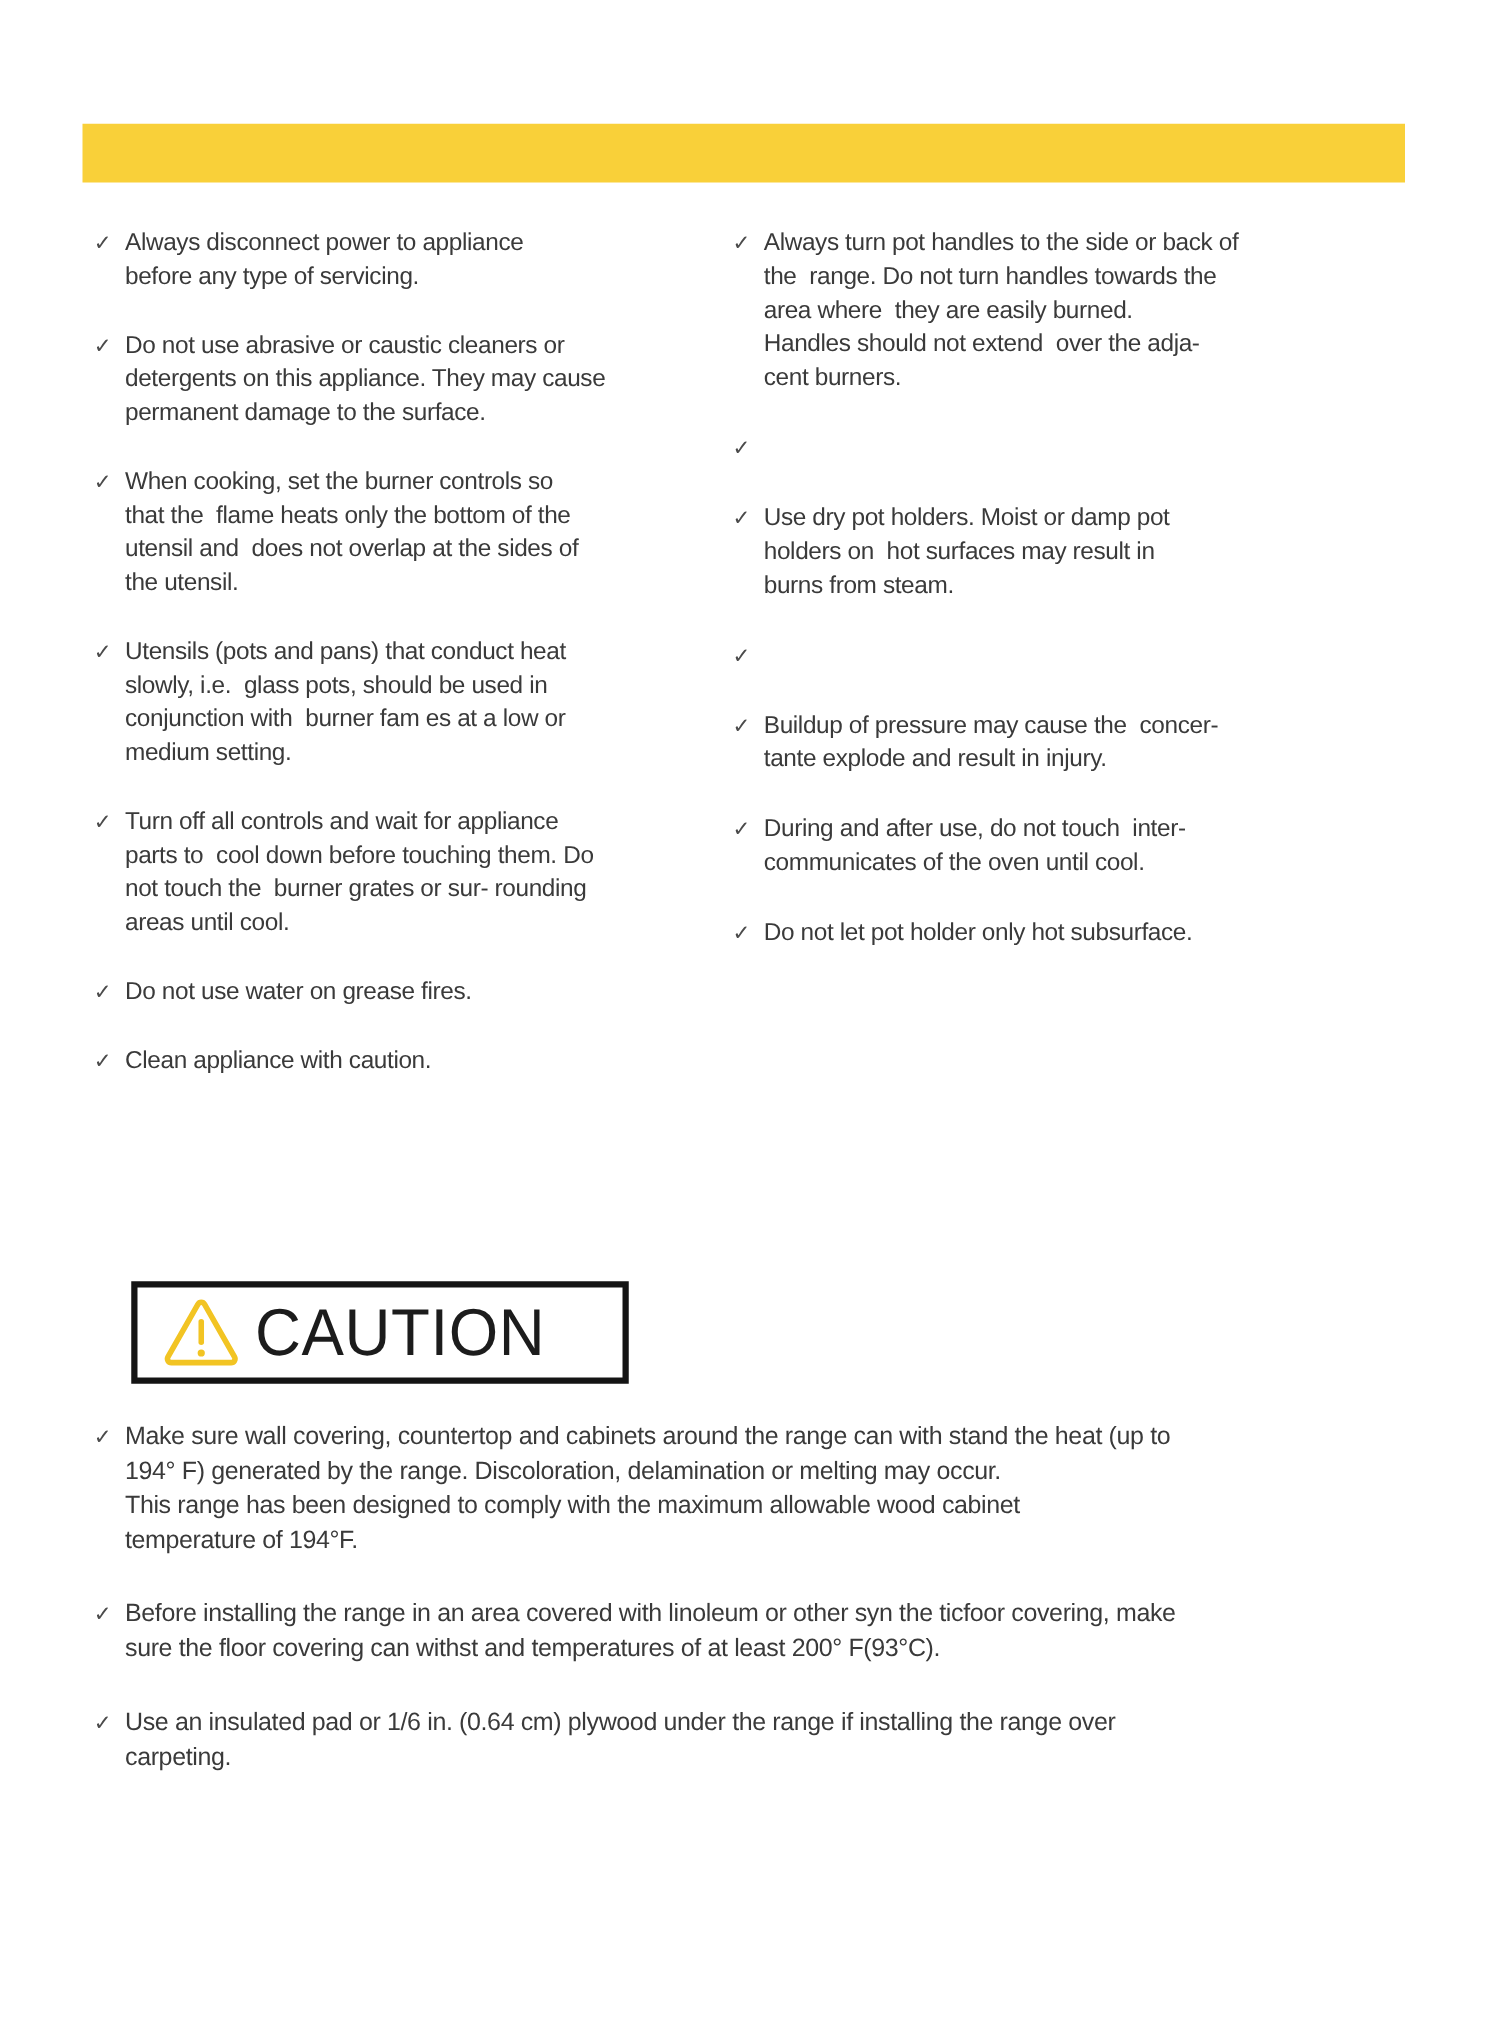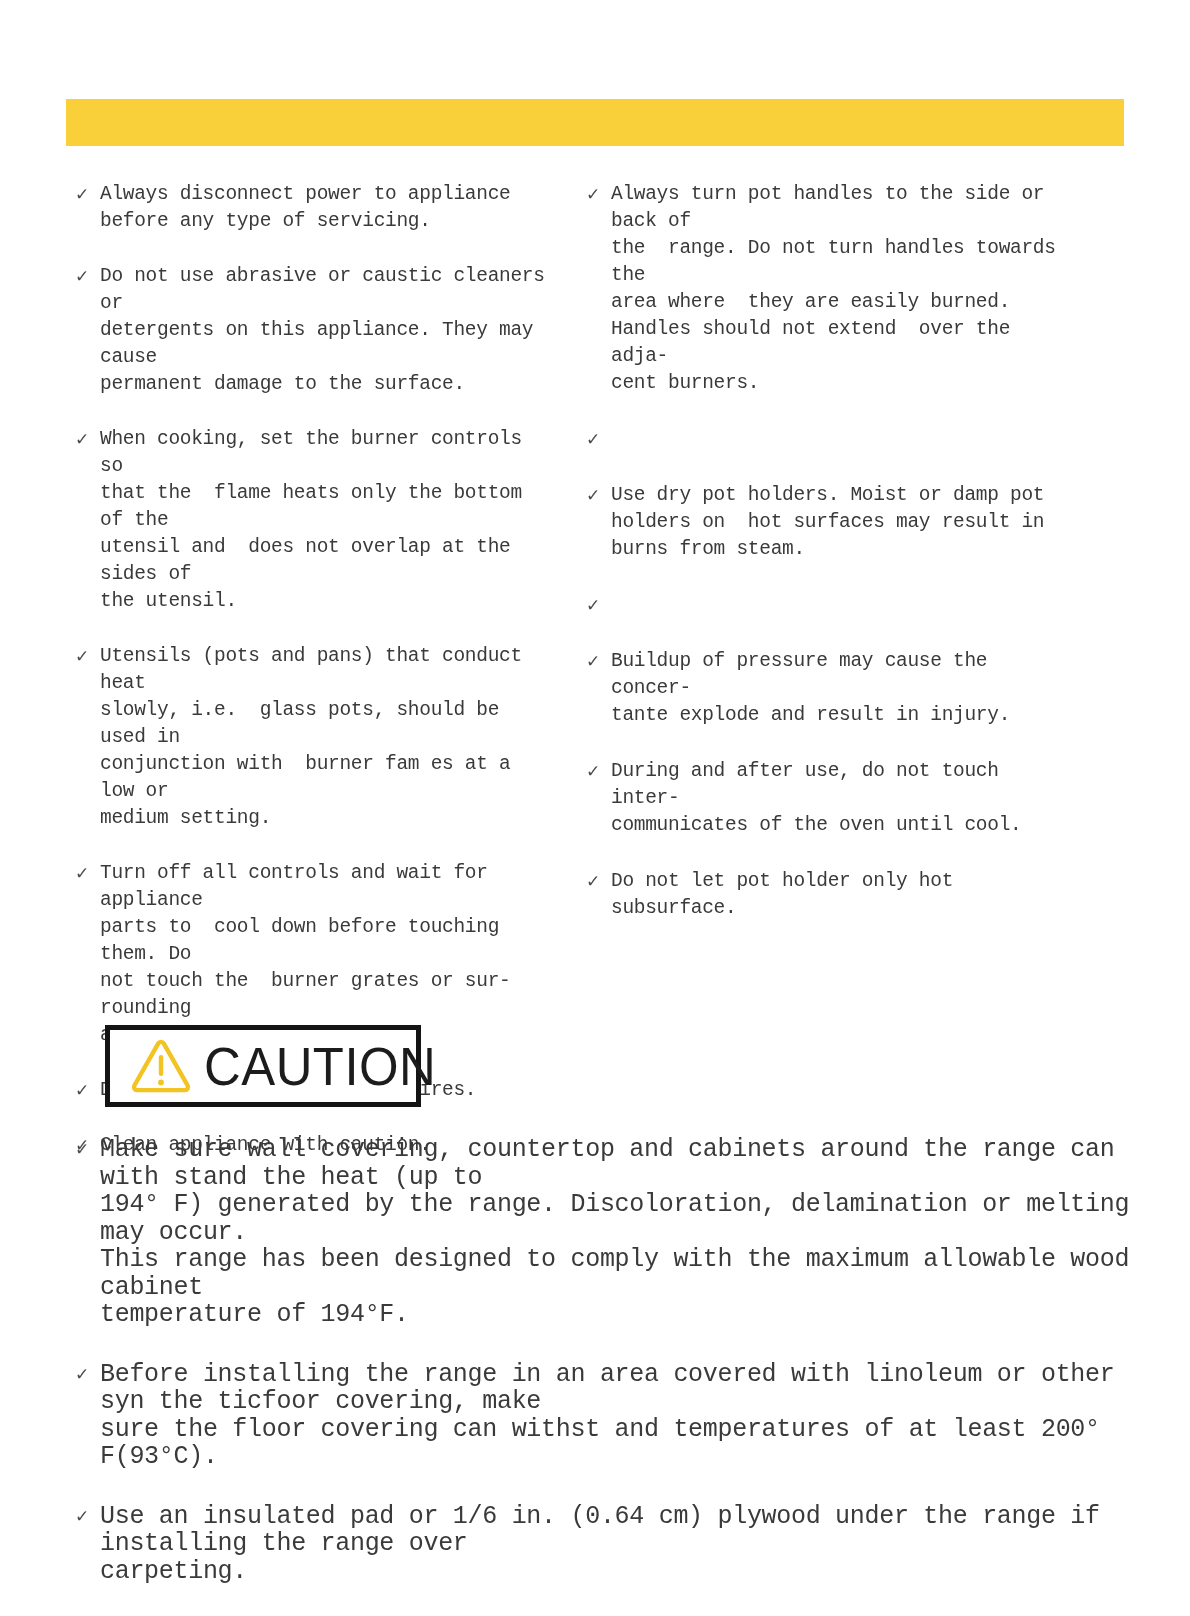--- a/index.html
+++ b/index.html
@@ -30,27 +30,26 @@
     width: 25px;
     font-size: 17px;
     line-height: 27px;
     color: #4b4b4b;
   }
   .txt {
     white-space: pre-wrap;
     font-size: 19.5px;
     line-height: 27px;
     letter-spacing: -0.3px;
-    font-family: Liberation Mono, monospace;
   }
   .caution-box {
     position: absolute;
     left: 105px;
     top: 1025px;
-    width: 316px;
+    width: 398px;
     height: 82px;
     box-sizing: border-box;
     border: 5px solid #141414;
     background: #ffffff;
     display: flex;
     align-items: center;
     padding-left: 20px;
     gap: 12px;
   }
   .caution-icon { flex: 0 0 auto; }
@@ -63,21 +62,21 @@
     transform: scaleX(0.96);
     transform-origin: left center;
   }
   .bottom-list {
     position: absolute;
     left: 75px;
     top: 1136px;
     width: 1060px;
   }
   .bottom-list .item { margin-bottom: 32px; }
-  .bottom-list .txt { font-size: 25px; line-height: 27.5px; }
+  .bottom-list .txt { font-size: 20px; line-height: 27.5px; }
 </style>
 </head>
 <body>
 
 <div class="page">
 
   <div class="banner" style="background-color: rgb(249, 208, 57);"></div>
 
   <div class="col col-left">
     <div class="item">

